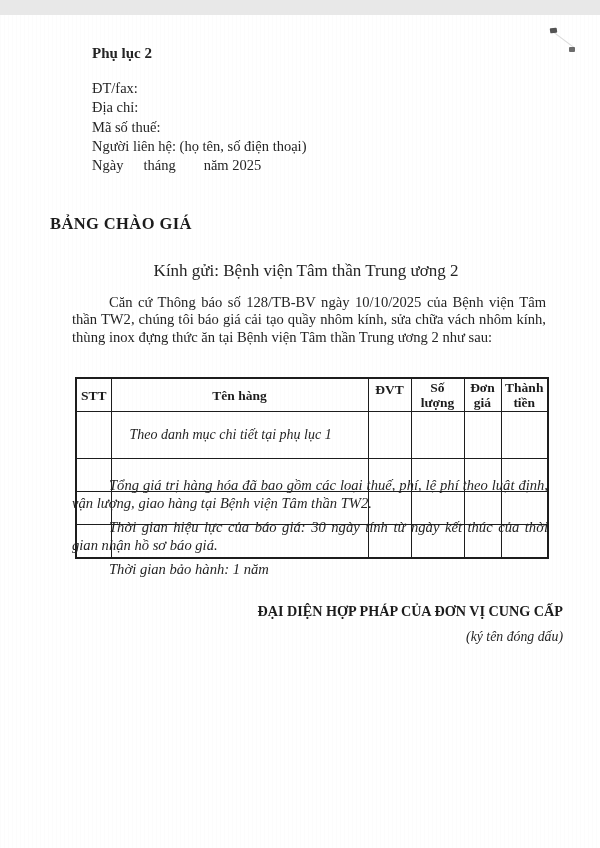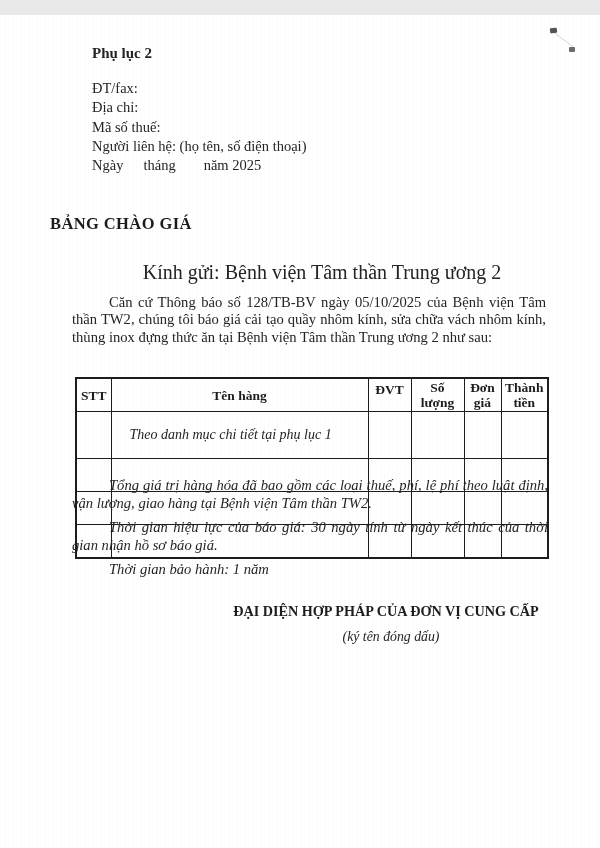--- a/index.html
+++ b/index.html
@@ -28,23 +28,23 @@
   .date-line .gap2 { margin-left: 28px; }
 
   .title {
     position: absolute; left: 0; top: 199px; width: 548px;
     box-sizing: border-box; padding-left: 50px;
     text-align: left; font-weight: bold; font-size: 16.5px;
     letter-spacing: 0.4px; color: #1c1c1c;
   }
 
   .recipient {
-    position: absolute; left: 16px; top: 246px; width: 528px;
+    position: absolute; left: 0; top: 246px; width: 528px;
     box-sizing: border-box; padding-left: 84px;
-    text-align: center; font-size: 20px;
+    text-align: center; font-size: 17px;
   }
 
   .intro {
     position: absolute; left: 72px; top: 279px; width: 474px;
     font-size: 14.6px; line-height: 17.4px;
     text-align: justify; text-indent: 37px;
   }
 
   table.quote-table {
     position: absolute; left: 75px; top: 362px; width: 472px;
@@ -73,22 +73,22 @@
 
   .notes {
     position: absolute; left: 72px; top: 462px; width: 476px;
     font-style: italic; font-size: 14.6px; line-height: 17.6px;
     text-align: justify;
   }
   .notes p { margin: 0 0 7px 0; text-indent: 37px; }
   .notes p:last-child { margin-bottom: 0; text-align: left; }
 
   .signature {
-    position: absolute; left: 220px; top: 588px; width: 332px;
-    text-align: center;
+    position: absolute; left: 231px; top: 588px; width: 332px;
+    text-align: right;
   }
   .sig-title { font-weight: bold; font-size: 14.2px; color: #1c1c1c; white-space: nowrap; }
   .sig-sub { font-style: italic; font-size: 13.8px; margin-top: 9px; padding-left: 10px; }
 
   .artifact { position: absolute; }
   .artifact.a1 {
     left: 550px; top: 13px; width: 7px; height: 5px;
     background: #3c3c3c; border-radius: 1px;
     transform: rotate(-8deg); opacity: 0.88;
   }
@@ -116,21 +116,21 @@
     <div>Người liên hệ: (họ tên, số điện thoại)</div>
     <div class="date-line">
       <span>Ngày</span><span class="gap1">tháng</span><span class="gap2">năm 2025</span>
     </div>
   </div>
 
   <div class="title">BẢNG CHÀO GIÁ</div>
 
   <div class="recipient">Kính gửi: Bệnh viện Tâm thần Trung ương 2</div>
 
-  <div class="intro">Căn cứ Thông báo số 128/TB-BV ngày 05/10/2025 của Bệnh viện Tâm thần TW2, chúng tôi báo giá cải tạo quầy nhôm kính, sửa chữa vách nhôm kính, thùng inox đựng thức ăn tại Bệnh viện Tâm thần Trung ương 2 như sau:</div>
+  <div class="intro">Căn cứ Thông báo số 128/TB-BV ngày 10/10/2025 của Bệnh viện Tâm thần TW2, chúng tôi báo giá cải tạo quầy nhôm kính, sửa chữa vách nhôm kính, thùng inox đựng thức ăn tại Bệnh viện Tâm thần Trung ương 2 như sau:</div>
 
   <table class="quote-table">
     <colgroup>
       <col style="width:35px">
         <col style="width:257px">
         <col style="width:43px">
       <col style="width:53px">
         <col style="width:37px">
         <col style="width:47px">
     </colgroup>

